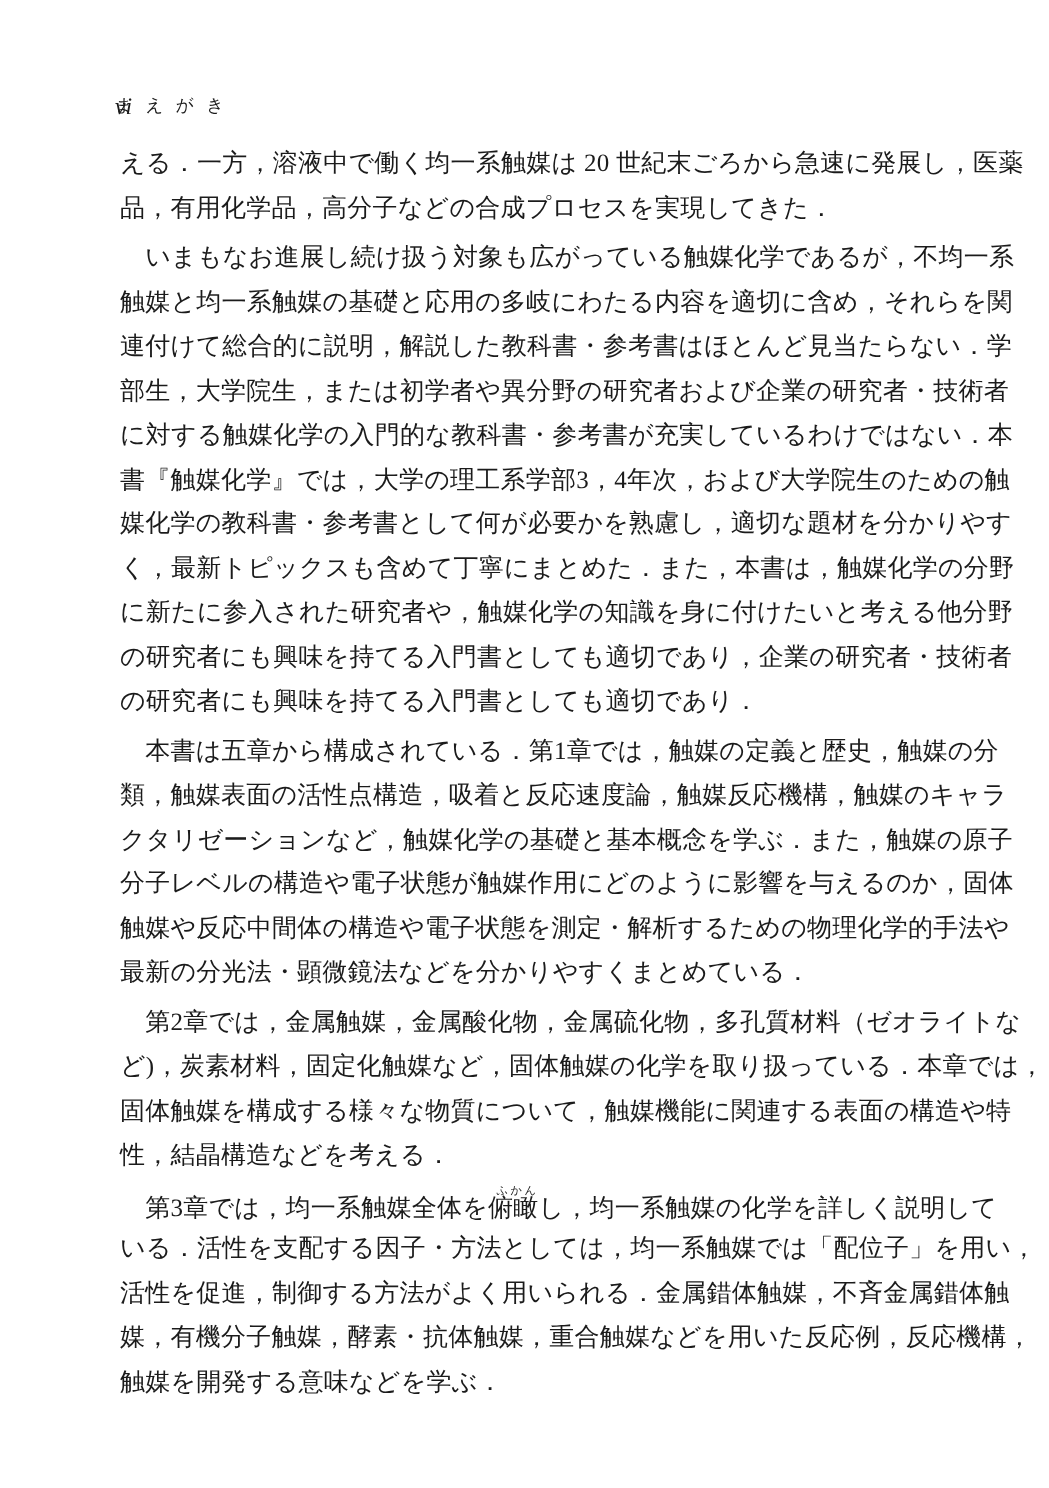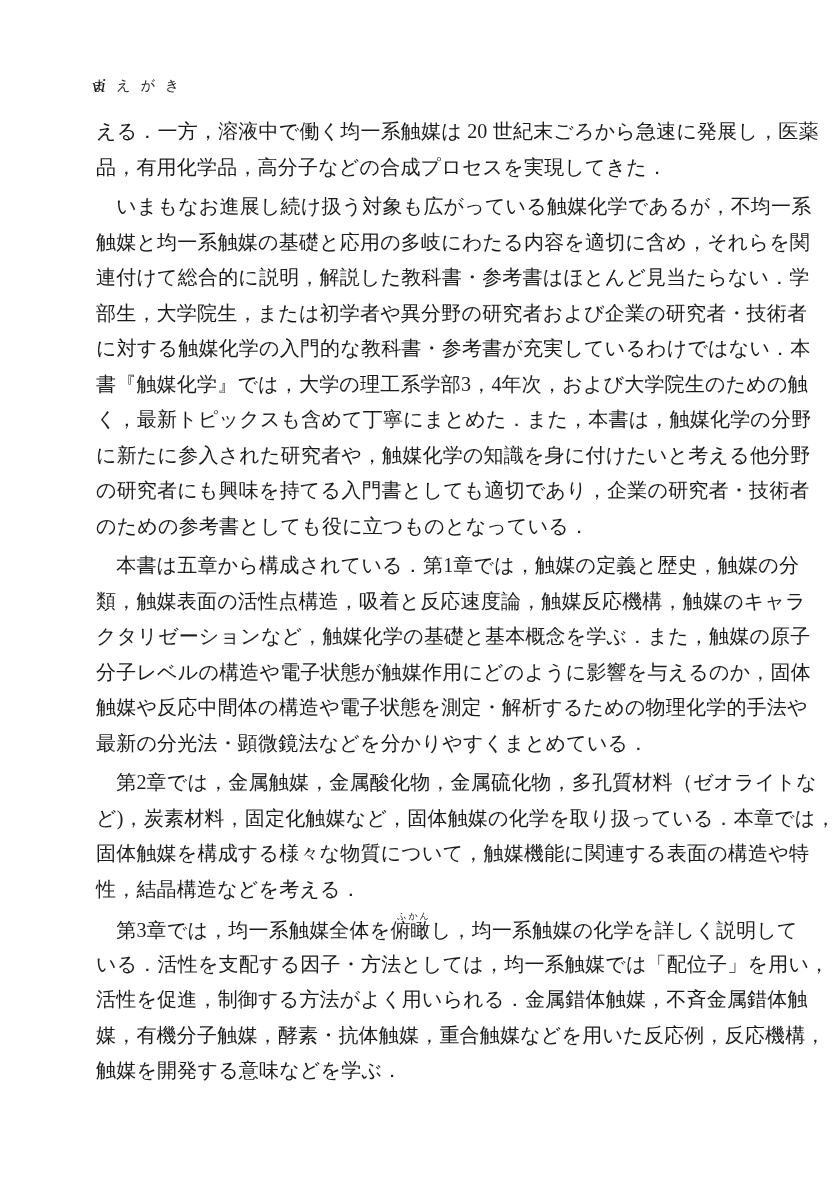--- a/index.html
+++ b/index.html
@@ -78,24 +78,25 @@
         <div class="line">える．一方，溶液中で働く均一系触媒は 20 世紀末ごろから急速に発展し，医薬</div>
         <div class="line">品，有用化学品，高分子などの合成プロセスを実現してきた．</div>
       </div>
       <div class="para">
         <div class="line">　いまもなお進展し続け扱う対象も広がっている触媒化学であるが，不均一系</div>
         <div class="line">触媒と均一系触媒の基礎と応用の多岐にわたる内容を適切に含め，それらを関</div>
         <div class="line">連付けて総合的に説明，解説した教科書・参考書はほとんど見当たらない．学</div>
         <div class="line">部生，大学院生，または初学者や異分野の研究者および企業の研究者・技術者</div>
         <div class="line">に対する触媒化学の入門的な教科書・参考書が充実しているわけではない．本</div>
         <div class="line">書『触媒化学』では，大学の理工系学部3，4年次，および大学院生のための触</div>
+        <div class="line">媒化学の教科書・参考書として何が必要かを熟慮し，適切な題材を分かりやす</div>
         <div class="line">く，最新トピックスも含めて丁寧にまとめた．また，本書は，触媒化学の分野</div>
         <div class="line">に新たに参入された研究者や，触媒化学の知識を身に付けたいと考える他分野</div>
         <div class="line">の研究者にも興味を持てる入門書としても適切であり，企業の研究者・技術者</div>
-        <div class="line">のための参考書としても役に立つものとなっている．</div>
+        <div class="line">の研究者にも興味を持てる入門書としても適切であり．</div>
       </div>
       <div class="para">
         <div class="line">　本書は五章から構成されている．第1章では，触媒の定義と歴史，触媒の分</div>
         <div class="line">類，触媒表面の活性点構造，吸着と反応速度論，触媒反応機構，触媒のキャラ</div>
         <div class="line">クタリゼーションなど，触媒化学の基礎と基本概念を学ぶ．また，触媒の原子</div>
         <div class="line">分子レベルの構造や電子状態が触媒作用にどのように影響を与えるのか，固体</div>
         <div class="line">触媒や反応中間体の構造や電子状態を測定・解析するための物理化学的手法や</div>
         <div class="line">最新の分光法・顕微鏡法などを分かりやすくまとめている．</div>
       </div>
       <div class="para">

